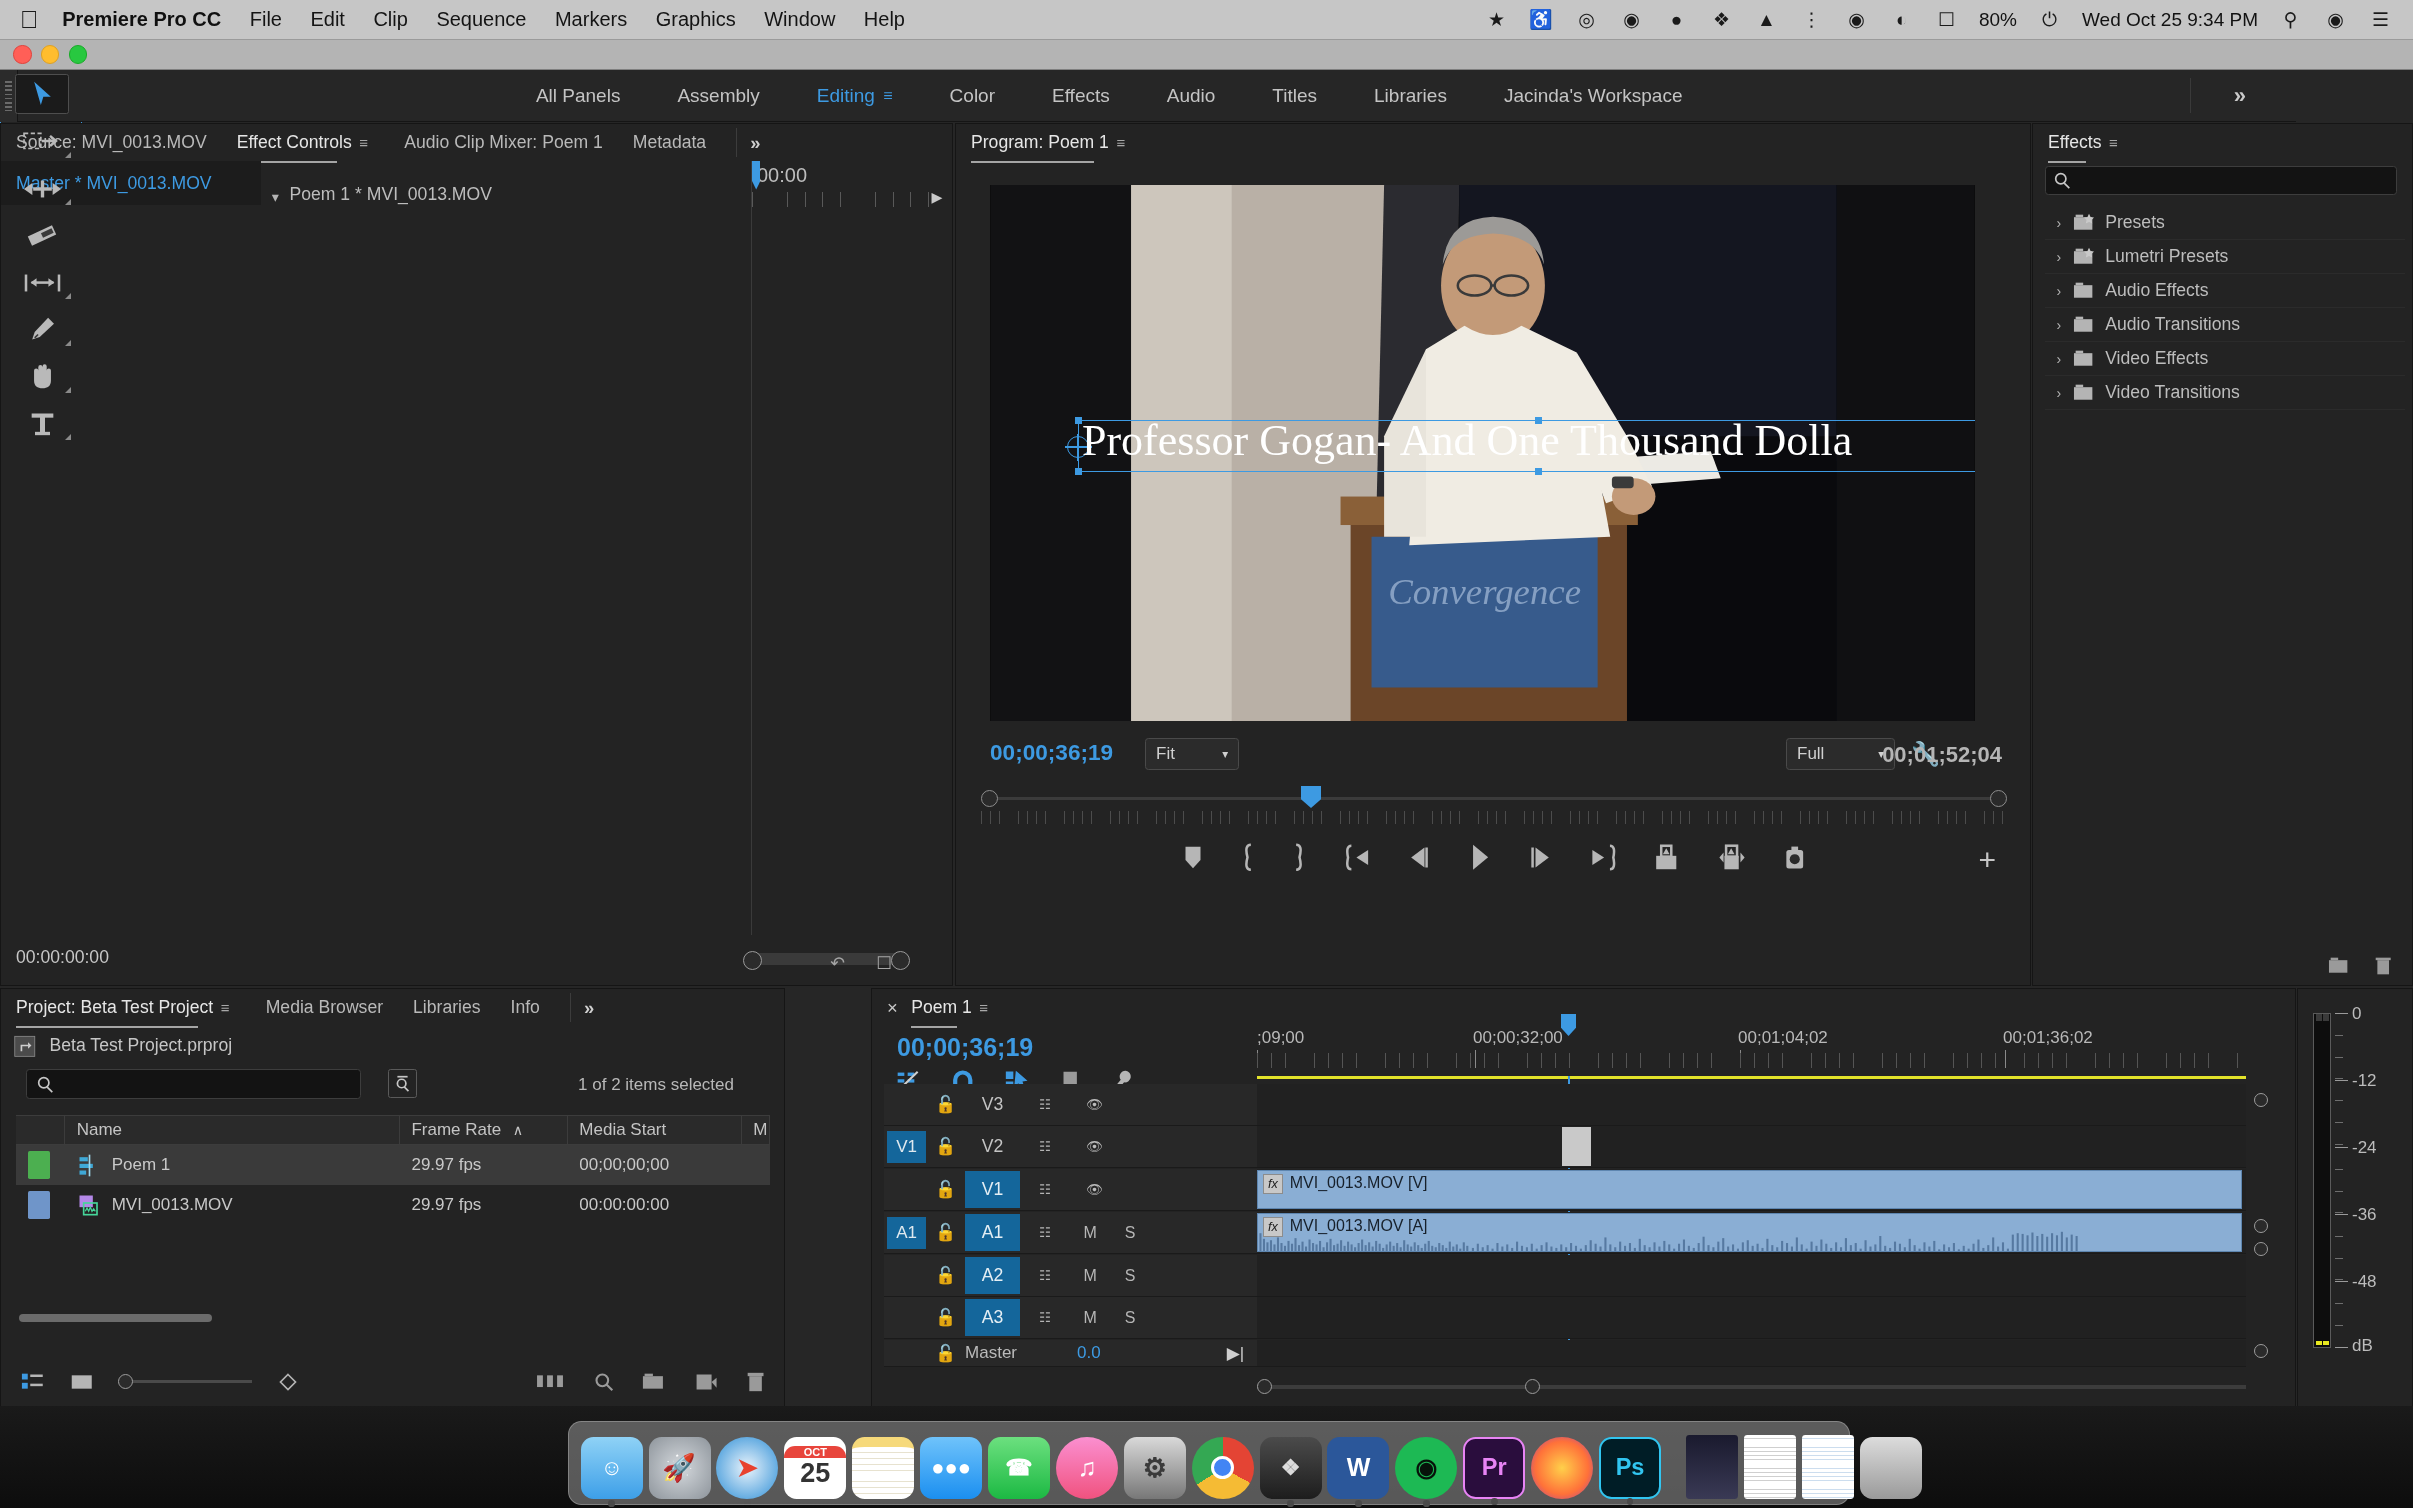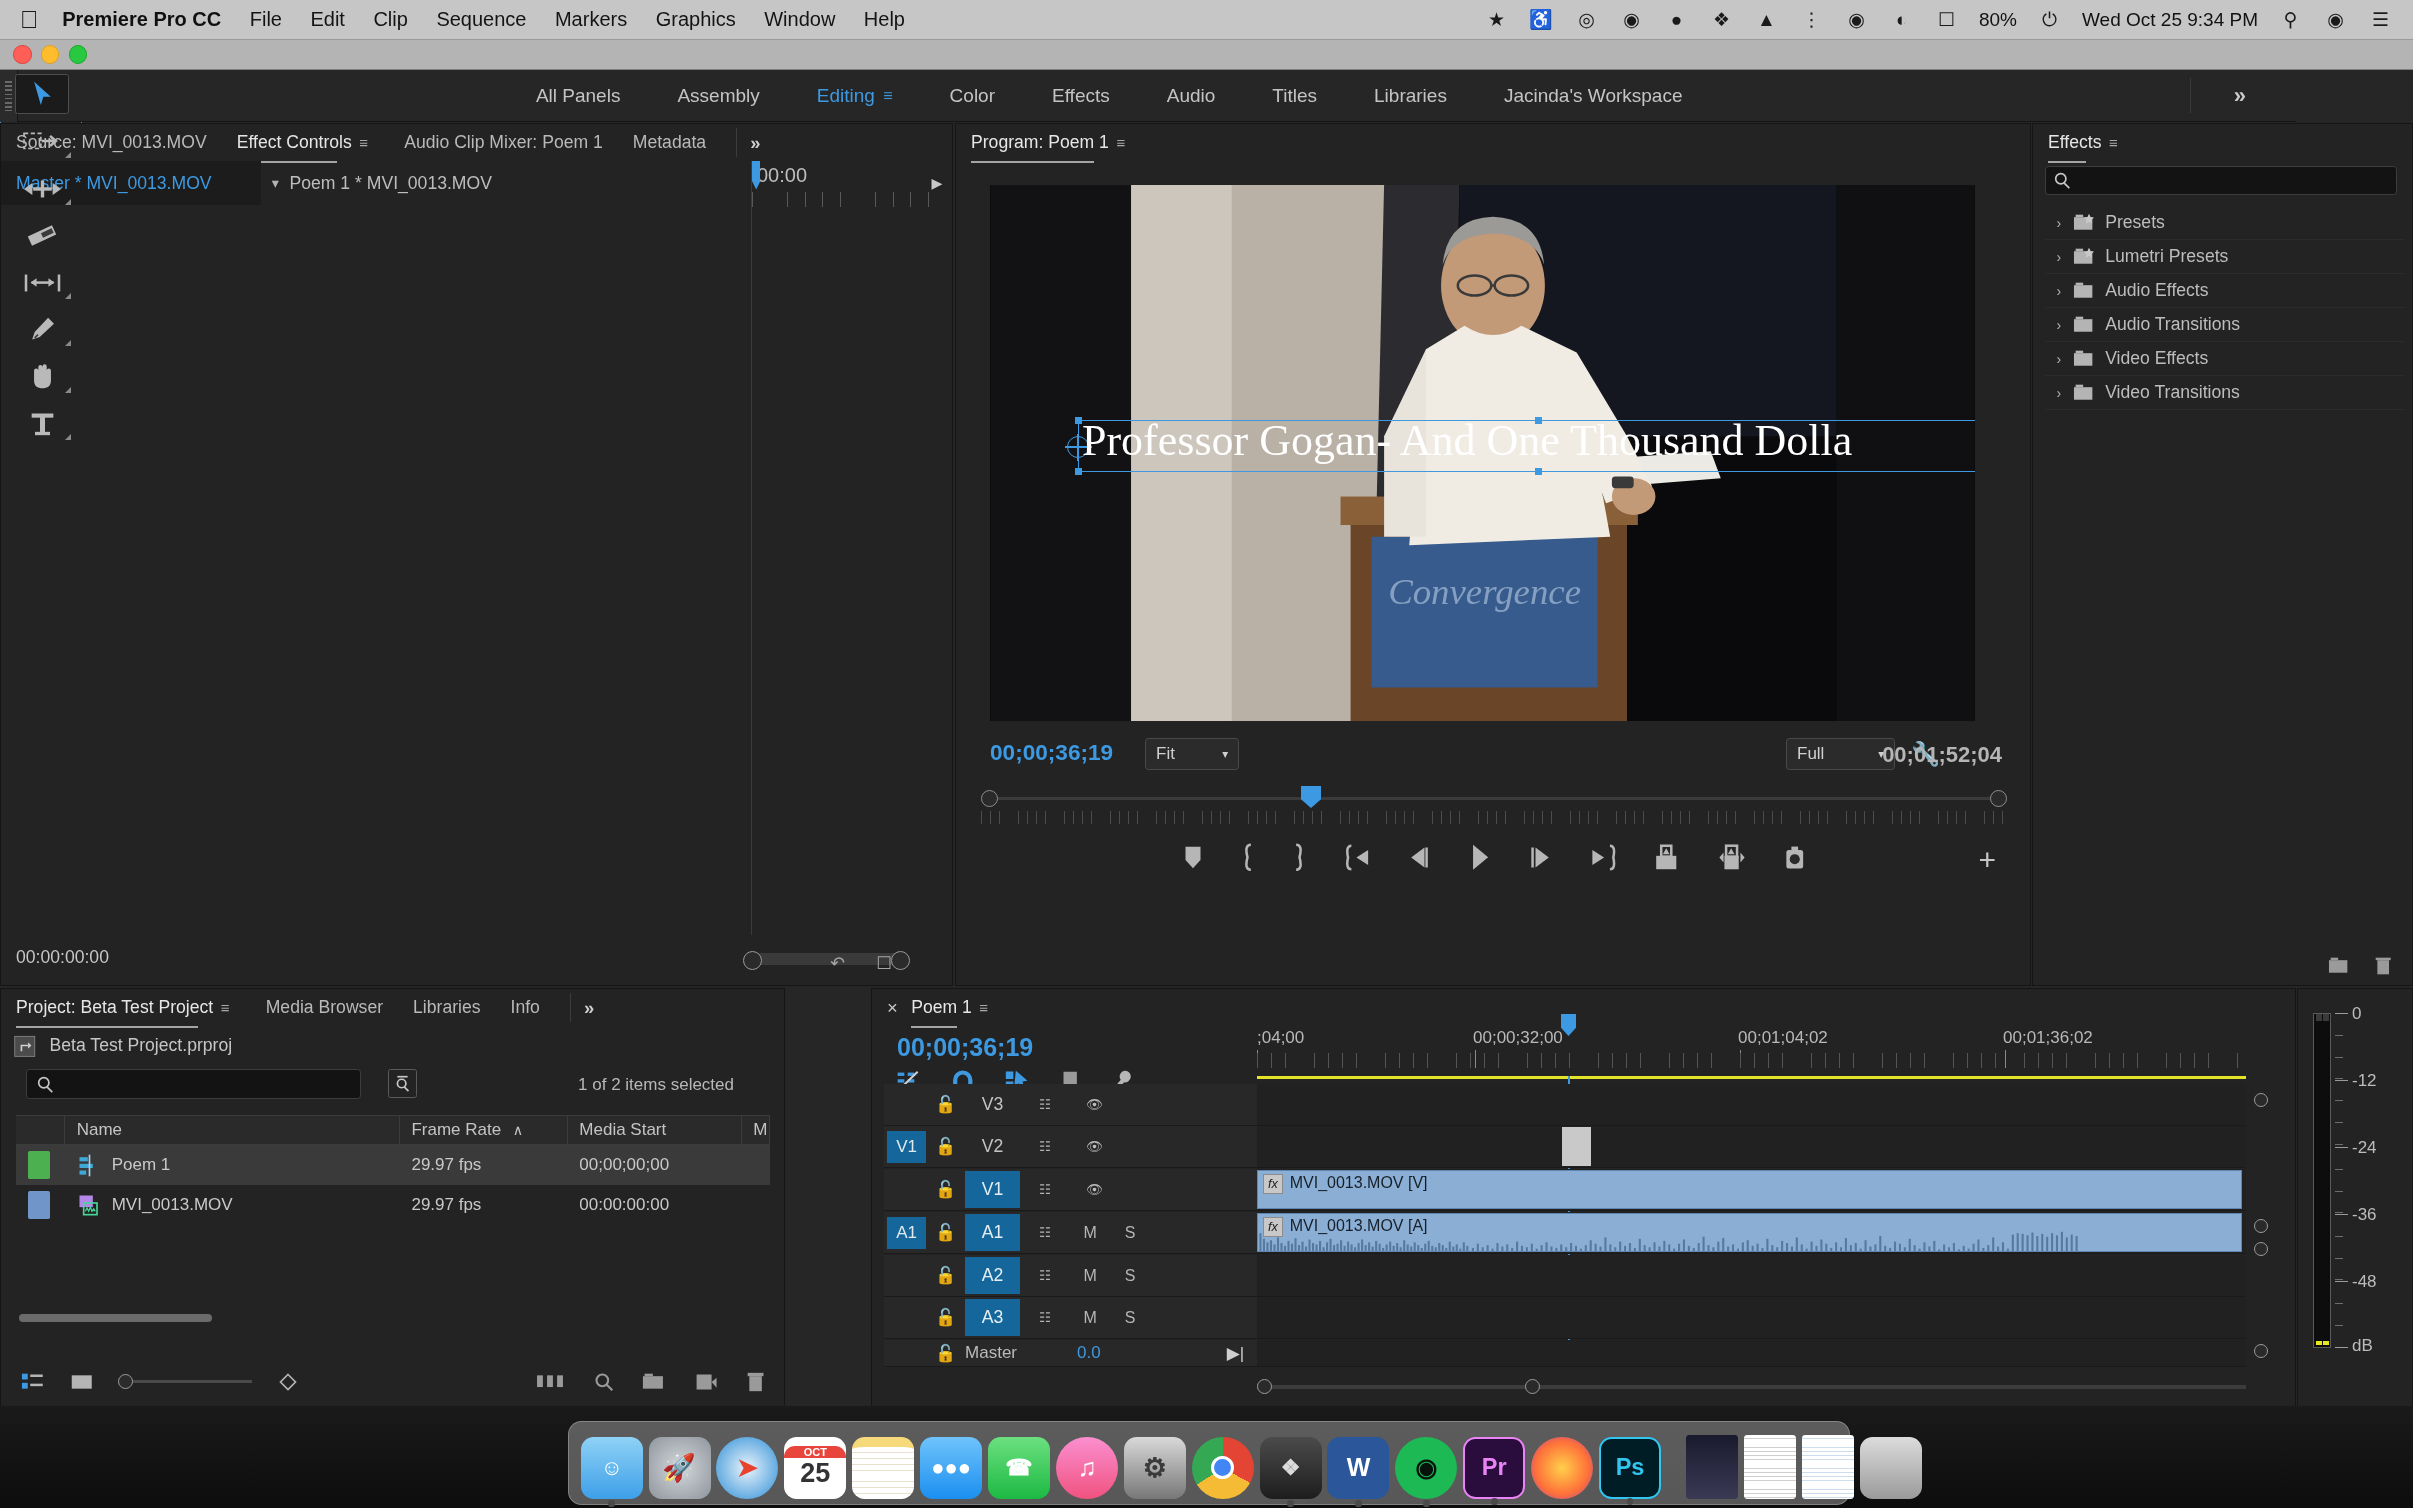--- a/index.html
+++ b/index.html
@@ -53,21 +53,21 @@
   .ptab.active { color:#e6e6e6; }
   .ptab.active::after { content:""; position:absolute; left:0; right:15px; bottom:-10px;
     height:2.5px; background:#a5a5a5; }
   .hm { display:inline-block; width:15px; margin-left:7.5px; color:#a8a8a8; font-size:15px;
     vertical-align:middle;}
   .chev2 { color:#cfcfcf; font-size:18.4px; font-weight:bold; }
 
   
   #pnl-ec { left:0; top:53px; width:953px; height:863px; }
   .ec-row { position:absolute; left:0; top:37px; width:953px; height:44px;
-    display:flex; align-items:center; }
+    display:flex; align-items:flex-end; }
   .ec-master { width:260px; height:44px; background:#1c1c1c; display:flex; align-items:center;
     padding-left:15px; font-size:17.6px; color:#3d9ae2; }
   .ec-caret { width:28.5px; text-align:center; color:#b4b4b4; font-size:14.2px; }
   .ec-seq { flex:1; font-size:17.6px; color:#bdbdbd; }
   .ec-arrow { width:34px; text-align:center; color:#c9c9c9; font-size:14.2px; }
   .ec-tl { position:absolute; left:750px; top:37px; width:203px; bottom:50px;
      border-left:0.8px solid #3a3a3a; }
   .ec-tl-lbl { font-size:20px; color:#bdbdbd; padding:3.4px 0 0 5px; }
   .ec-tl-ticks { height:15px; margin-top:5px;
      background:repeating-linear-gradient(90deg,#595959 0 0.8px,transparent 0.8px 17.6px); }
@@ -772,21 +772,21 @@
       </svg>
       <svg width="18.4" height="23.5" viewBox="0 0 22 28">
         <path d="M3 2h16v14l-8 10-8-10z" fill="#9a9a9a"></path>
       </svg>
       <svg width="23.5" height="25" viewBox="0 0 28 30">
         <path d="M20 2a7 7 0 00-6 11L4 25l4 3 10-12a7 7 0 002-14z" fill="#b6b6b6"></path>
       </svg>
     </div>
 
     <div class="tm-ruler">
-      <span class="tm-lbl" style="left:0">;04;00</span>
+      <span class="tm-lbl" style="left:0">;09;00</span>
       <span class="tm-lbl" style="left:216px">00;00;32;00</span>
       <span class="tm-lbl" style="left:481px">00;01;04;02</span>
       <span class="tm-lbl" style="left:746px">00;01;36;02</span>
       <span class="tm-bigtick" style="left:0"></span>
       <span class="tm-bigtick" style="left:218px"></span>
       <span class="tm-bigtick" style="left:483px"></span>
       <span class="tm-bigtick" style="left:748px"></span>
       <div class="tm-ticks"></div>
     </div>
     <div class="tm-yellow"></div>

